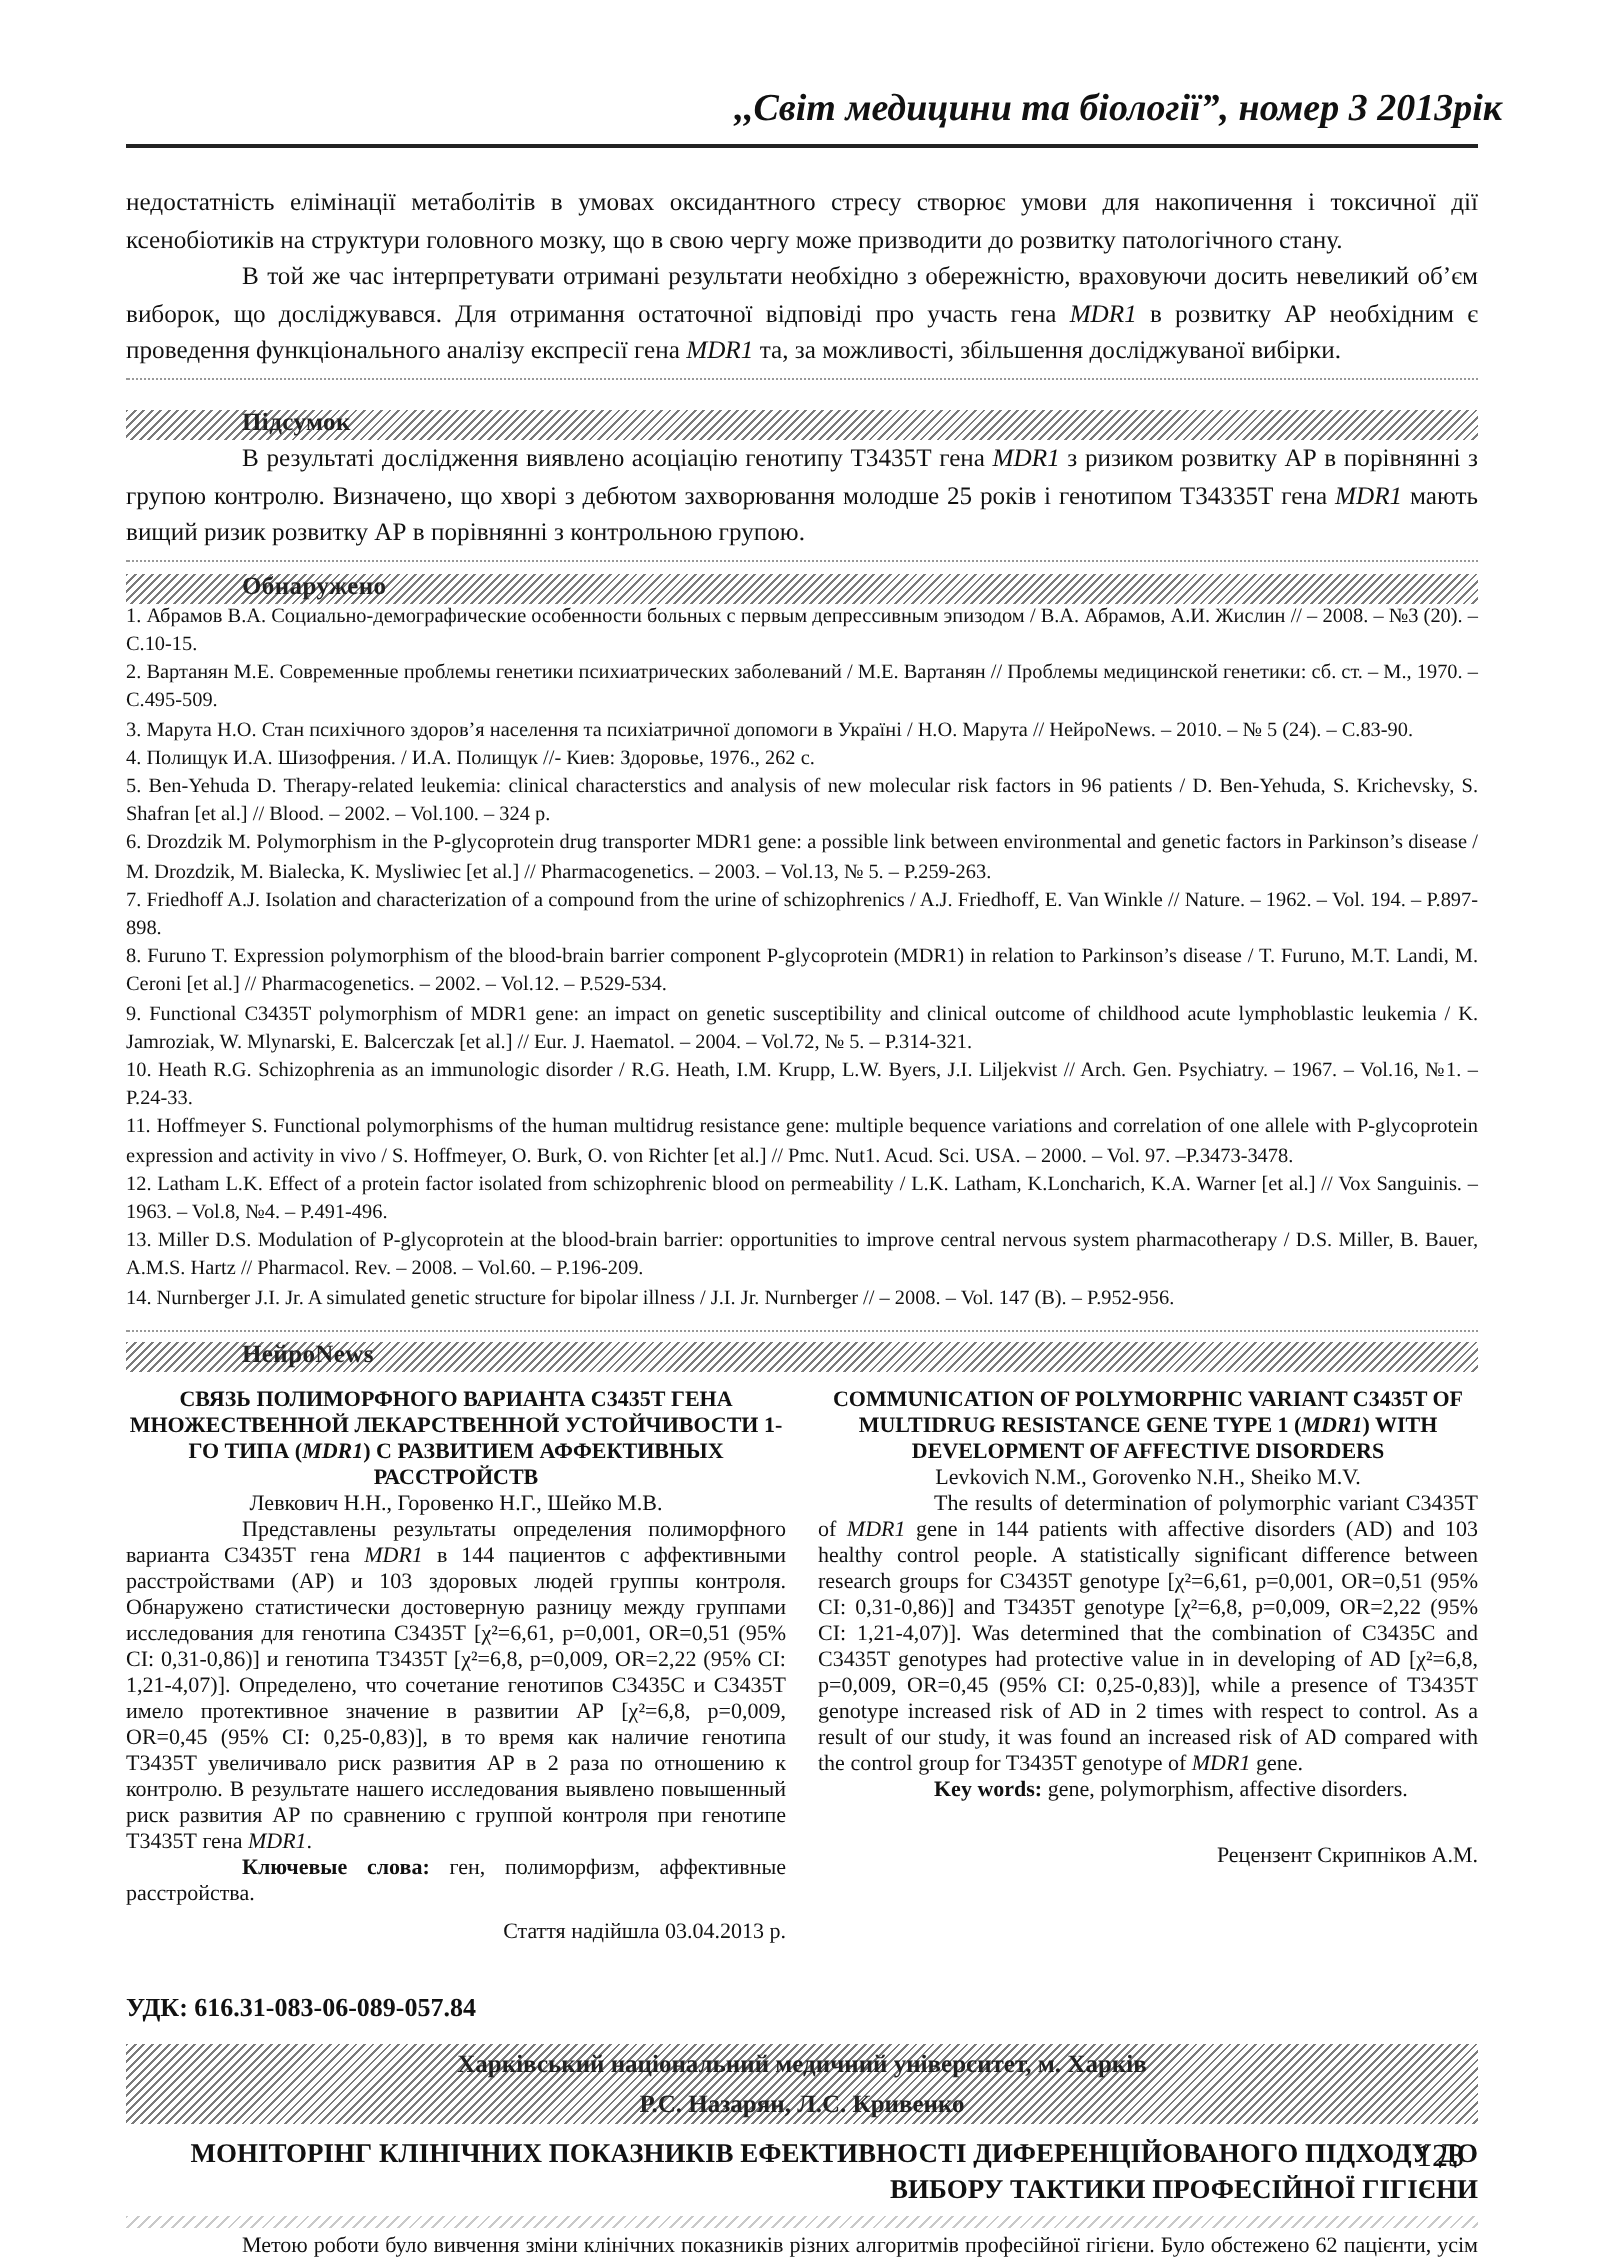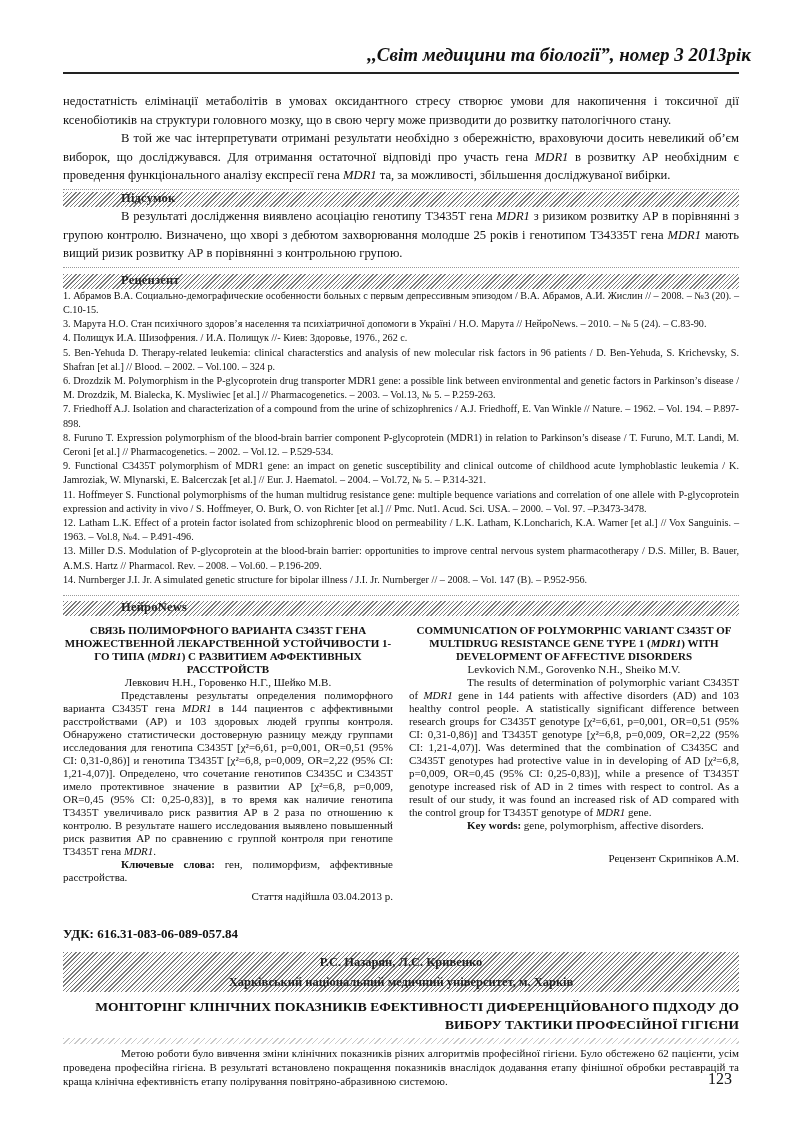--- a/index.html
+++ b/index.html
@@ -44,38 +44,40 @@
 <div class="header-rule"></div>
 
 <div class="page" style="top:92px;">
 
   <div class="body-text">
     <div>недостатність елімінації метаболітів в умовах оксидантного стресу створює умови для накопичення і токсичної дії ксенобіотиків на структури головного мозку, що в свою чергу може призводити до розвитку патологічного стану.</div>
     <div class="indent"><span>В той же час інтерпретувати отримані результати необхідно з обережністю, враховуючи досить невеликий об’єм виборок, що досліджувався. Для отримання остаточної відповіді про участь гена </span><i>MDR1</i><span> в розвитку АР необхідним є проведення функціонального аналізу експресії гена </span><i>MDR1</i><span> та, за можливості, збільшення досліджуваної вибірки.</span></div>
   </div>
   <div class="dotted"></div>
 
-  <div style="margin-top:2px;" class="hatch-band">
+  <div style="margin-top:15px;" class="hatch-band">
     <span class="label">Підсумок</span>
   </div>
   <div class="body-text indent"><span>В результаті дослідження виявлено асоціацію генотипу Т3435Т гена </span><i>MDR1</i><span> з ризиком розвитку АР в порівнянні з групою контролю. Визначено, що хворі з дебютом захворювання молодше 25 років і генотипом Т34335Т гена </span><i>MDR1</i><span> мають вищий ризик розвитку АР в порівнянні з контрольною групою.</span></div>
   <div class="dotted"></div>
 
   <div style="margin-top:6px;" class="hatch-band">
-    <span class="label">Рецензент</span>
+    <span class="label">Обнаружено</span>
   </div>
   <div class="refs">
     <p>1. Абрамов В.А. Социально-демографические особенности больных с первым депрессивным эпизодом / В.А. Абрамов, А.И. Жислин //  – 2008. – №3 (20). – С.10-15.</p>
+    <p>2. Вартанян М.Е. Современные проблемы генетики психиатрических заболеваний / М.Е. Вартанян // Проблемы медицинской генетики: сб. ст. – М., 1970. – С.495-509.</p>
     <p>3. Марута Н.О. Стан психічного здоров’я населення та психіатричної допомоги в Україні / Н.О. Марута // НейроNews. – 2010. – № 5 (24). – С.83-90.</p>
     <p>4. Полищук И.А. Шизофрения. / И.А.  Полищук //- Киев: Здоровье, 1976., 262 с.</p>
     <p>5. Ben-Yehuda D. Therapy-related leukemia: clinical characterstics and analysis of new molecular risk factors in 96 patients / D. Ben-Yehuda, S. Krichevsky, S. Shafran [et al.] // Blood. – 2002. – Vol.100. – 324 p.</p>
     <p>6. Drozdzik M. Polymorphism in the P-glycoprotein drug transporter MDR1 gene: a possible link between environmental and genetic factors in Parkinson’s disease / M. Drozdzik, M. Bialecka, K. Mysliwiec [et al.] // Pharmacogenetics. – 2003. – Vol.13, № 5. – P.259-263.</p>
     <p>7. Friedhoff A.J. Isolation and characterization of a compound from the urine of schizophrenics / A.J. Friedhoff, E. Van Winkle // Nature. – 1962. – Vol. 194. – P.897-898.</p>
     <p>8. Furuno T.  Expression polymorphism of the blood-brain barrier component P-glycoprotein (MDR1) in relation to Parkinson’s disease / T. Furuno, M.T. Landi, M. Ceroni [et al.] // Pharmacogenetics. – 2002. – Vol.12. – P.529-534.</p>
     <p>9. Functional C3435T polymorphism of MDR1 gene: an impact on genetic susceptibility and clinical outcome of childhood acute lymphoblastic leukemia / K. Jamroziak, W. Mlynarski, E. Balcerczak [et al.] // Eur. J. Haematol. – 2004. – Vol.72, № 5. – P.314-321.</p>
+    <p>10. Heath R.G. Schizophrenia as an immunologic disorder / R.G. Heath, I.M. Krupp, L.W. Byers, J.I. Liljekvist // Arch. Gen. Psychiatry. – 1967. – Vol.16, №1. – P.24-33.</p>
     <p>11. Hoffmeyer S. Functional polymorphisms of the human multidrug resistance gene: multiple bequence variations and correlation of one allele with P-glycoprotein expression and activity in vivo / S. Hoffmeyer, O. Burk, O. von Richter [et al.] // Pmc. Nut1. Acud. Sci. USA. – 2000. – Vol. 97. –P.3473-3478.</p>
     <p>12. Latham L.K.  Effect of a protein factor isolated from schizophrenic blood on permeability / L.K. Latham, K.Loncharich, K.A. Warner [et al.] // Vox Sanguinis. – 1963. – Vol.8, №4. – P.491-496.</p>
     <p>13. Miller D.S. Modulation of P-glycoprotein at the blood-brain barrier: opportunities to improve central nervous system pharmacotherapy / D.S. Miller, B. Bauer, A.M.S. Hartz // Pharmacol. Rev. – 2008. – Vol.60. – P.196-209.</p>
     <p>14. Nurnberger J.I. Jr. A simulated genetic structure for bipolar illness / J.I. Jr. Nurnberger // – 2008. – Vol. 147 (B). – P.952-956.</p>
   </div>
   <div class="dotted" style="margin-top:8px;"></div>
 
   <div style="margin-top:5px;" class="hatch-band">
     <span class="label">НейроNews</span>
   </div>
@@ -98,22 +100,22 @@
         <div class="ind"><span>The results of determination of polymorphic variant C3435T of </span><i>MDR1</i><span> gene in 144 patients with affective disorders (AD) and 103 healthy control people. A statistically significant difference between research groups for C3435T genotype [χ²=6,61, p=0,001, OR=0,51 (95% CI: 0,31-0,86)] and T3435T genotype [χ²=6,8, p=0,009, OR=2,22 (95% CI: 1,21-4,07)]. Was determined that the combination of C3435C and C3435T genotypes had protective value in in developing of AD [χ²=6,8, p=0,009, OR=0,45 (95% CI: 0,25-0,83)], while a presence of T3435T genotype increased risk of AD in 2 times with respect to control. As a result of our study, it was found an increased risk of AD compared with the control group for T3435T genotype of </span><i>MDR1</i><span> gene.</span></div>
         <div class="ind"><b>Key words:</b><span> gene, polymorphism, affective disorders.</span></div>
       </div>
       <div class="right-small" style="margin-top:20px;">Рецензент Скрипніков А.М.</div>
     </div>
   </div>
 
   <div class="udk" style="margin-top:24px;">УДК: 616.31-083-06-089-057.84</div>
 
   <div class="auth-band" style="margin-top:10px;">
+    <div>Харківський національний медичний університет, м. Харків</div>
     <div>Р.С. Назарян, Л.С. Кривенко</div>
-    <div>Харківський національний медичний університет, м. Харків</div>
   </div>
 
   <div class="article-title" style="margin-top:6px;">МОНІТОРІНГ КЛІНІЧНИХ ПОКАЗНИКІВ ЕФЕКТИВНОСТІ ДИФЕРЕНЦІЙОВАНОГО ПІДХОДУ ДО ВИБОРУ ТАКТИКИ ПРОФЕСІЙНОЇ ГІГІЄНИ</div>
 
   <div class="wave" style="margin-top:4px;"></div>
   <div class="art-abs" style="margin-top:2px;">
     <div style="text-indent:58px;">Метою роботи було вивчення зміни клінічних показників різних алгоритмів професійної гігієни. Було обстежено 62 пацієнти, усім проведена професійна гігієна. В результаті встановлено покращення показників внаслідок додавання етапу фінішної обробки реставрацій та краща клінічна ефективність етапу полірування повітряно-абразивною системою.</div>
 
   </div>
 

